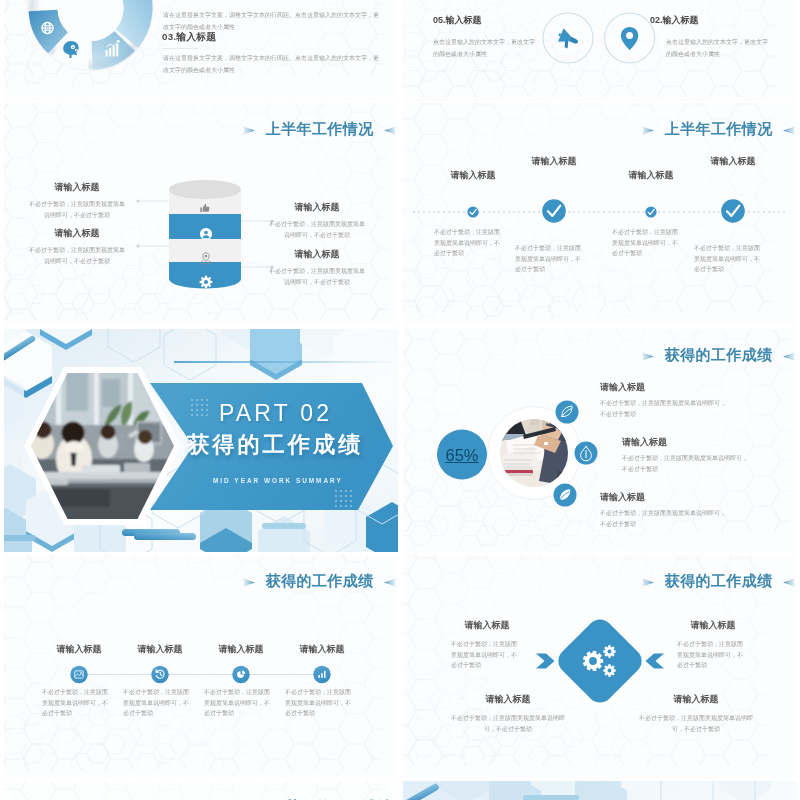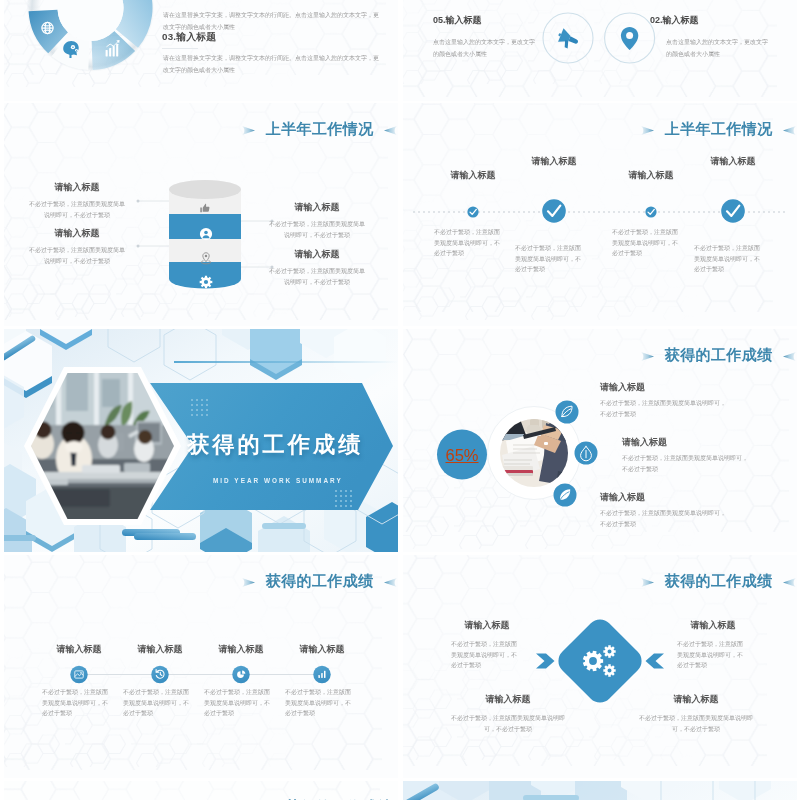--- a/index.html
+++ b/index.html
@@ -17,21 +17,21 @@
                 color:#3e87ad;letter-spacing:.4px;vertical-align:middle;
                 margin:0 5px;
                 text-shadow:0 1px 1px rgba(255,255,255,.95);}
   .arw{display:inline-block;vertical-align:middle;width:15px;height:11px;position:relative;top:1px;}
   .cap{font-size:9px;color:#555;font-weight:bold;letter-spacing:0;}
   .body-txt{font-size:6px;color:#9a9a9a;line-height:1.75;}
   .abs{position:absolute;}
   .dk-title{font-size:9.8px;color:#4a4a4a;font-weight:bold;letter-spacing:.2px;white-space:nowrap;}
   .dk-title2{font-size:9px;color:#4a4a4a;font-weight:bold;}
   .dk-body{font-size:6px;color:#9a9a9a;line-height:1.95;}
-  .pct{font-size:16.5px;color:#c2410c;font-family:"Liberation Sans",sans-serif;letter-spacing:0;font-weight:300;text-decoration:underline;}
+  .pct{font-size:16.5px;color:#0c4a6e;font-family:"Liberation Sans",sans-serif;letter-spacing:0;font-weight:300;text-decoration:underline;}
   .part-lbl{font-size:23px;font-weight:normal;color:#fff;letter-spacing:3.2px;
             font-family:"Liberation Sans",sans-serif;white-space:nowrap;
             text-shadow:1px 2px 3px rgba(25,90,130,.35);}
   .part-head{font-size:22.2px;font-weight:bold;color:#fff;letter-spacing:3.0px;
              white-space:nowrap;
              text-shadow:1px 3px 4px rgba(25,90,130,.45);}
   .part-sub{font-size:6.4px;color:#e4f1f9;letter-spacing:2.0px;font-weight:bold;
             white-space:nowrap;}
   svg{display:block;}
 </style>
@@ -534,20 +534,21 @@
           <circle cx="7" cy="12" r="1"></circle>
           <circle cx="12" cy="12" r="1"></circle>
           <circle cx="17" cy="12" r="1"></circle>
       <circle cx="2" cy="17" r="1"></circle>
           <circle cx="7" cy="17" r="1"></circle>
           <circle cx="12" cy="17" r="1"></circle>
           <circle cx="17" cy="17" r="1"></circle>
     </g>
   </svg>
 
+  <div class="abs part-lbl" style="left:215px;top:71px">PART 02</div>
   <div class="abs part-head" style="left:183px;top:101px">获得的工作成绩</div>
   <div class="abs part-sub" style="left:209px;top:148px">MID YEAR WORK SUMMARY</div>
 </div>
 
 <div class="slide" style="left:403px;top:329px">
   <svg class="hexbg" viewBox="0 0 394 223">
     <rect width="394" height="223" fill="#fcfdfe"></rect>
     <g mask="url(#hexMask)">
           <rect width="394" height="223" fill="url(#hexpat)" transform="translate(-8,-20)"></rect>
         </g>

